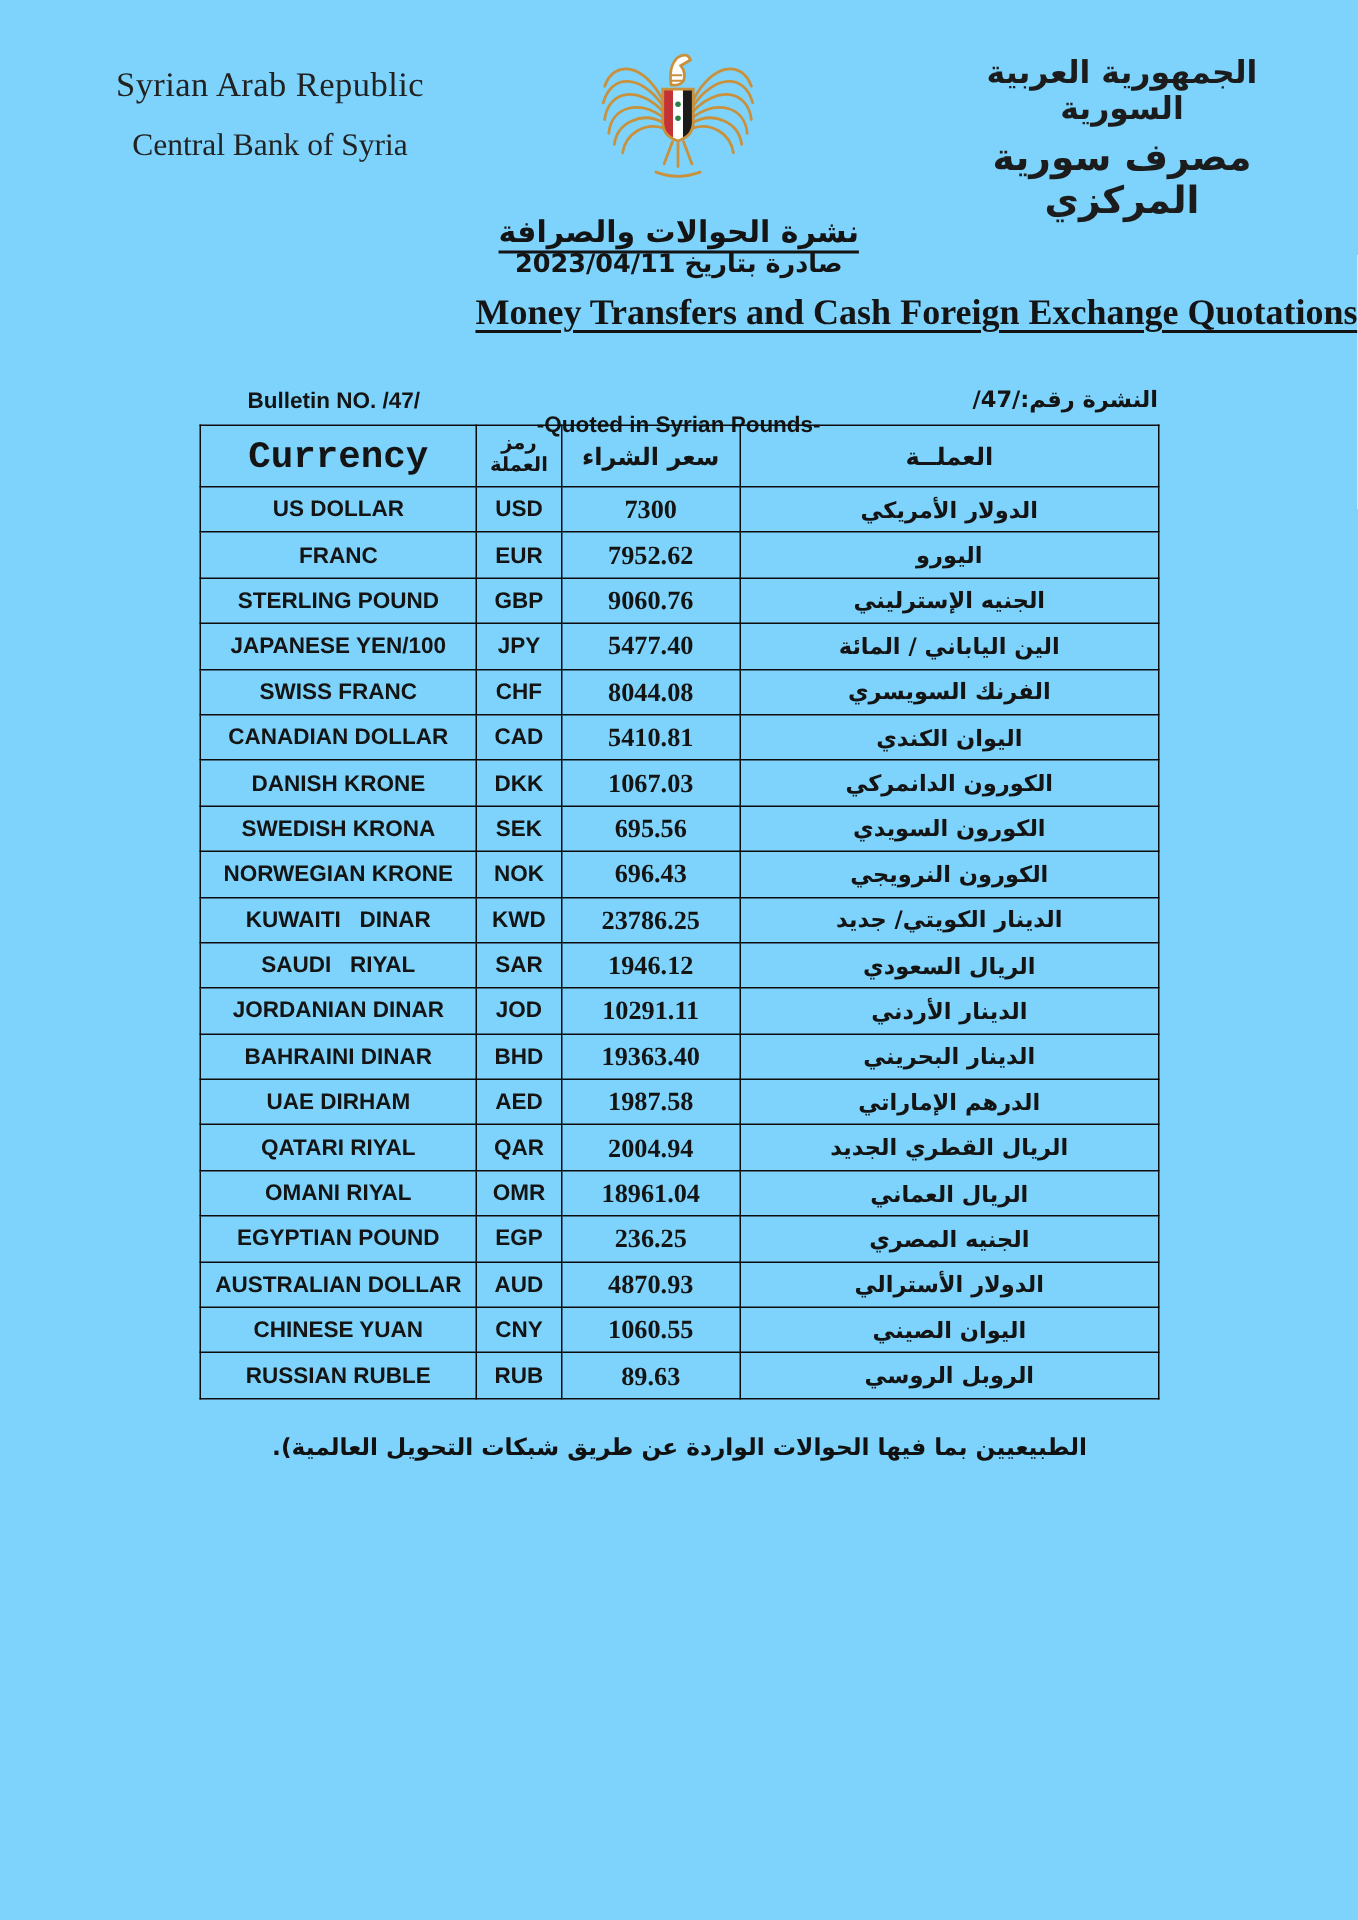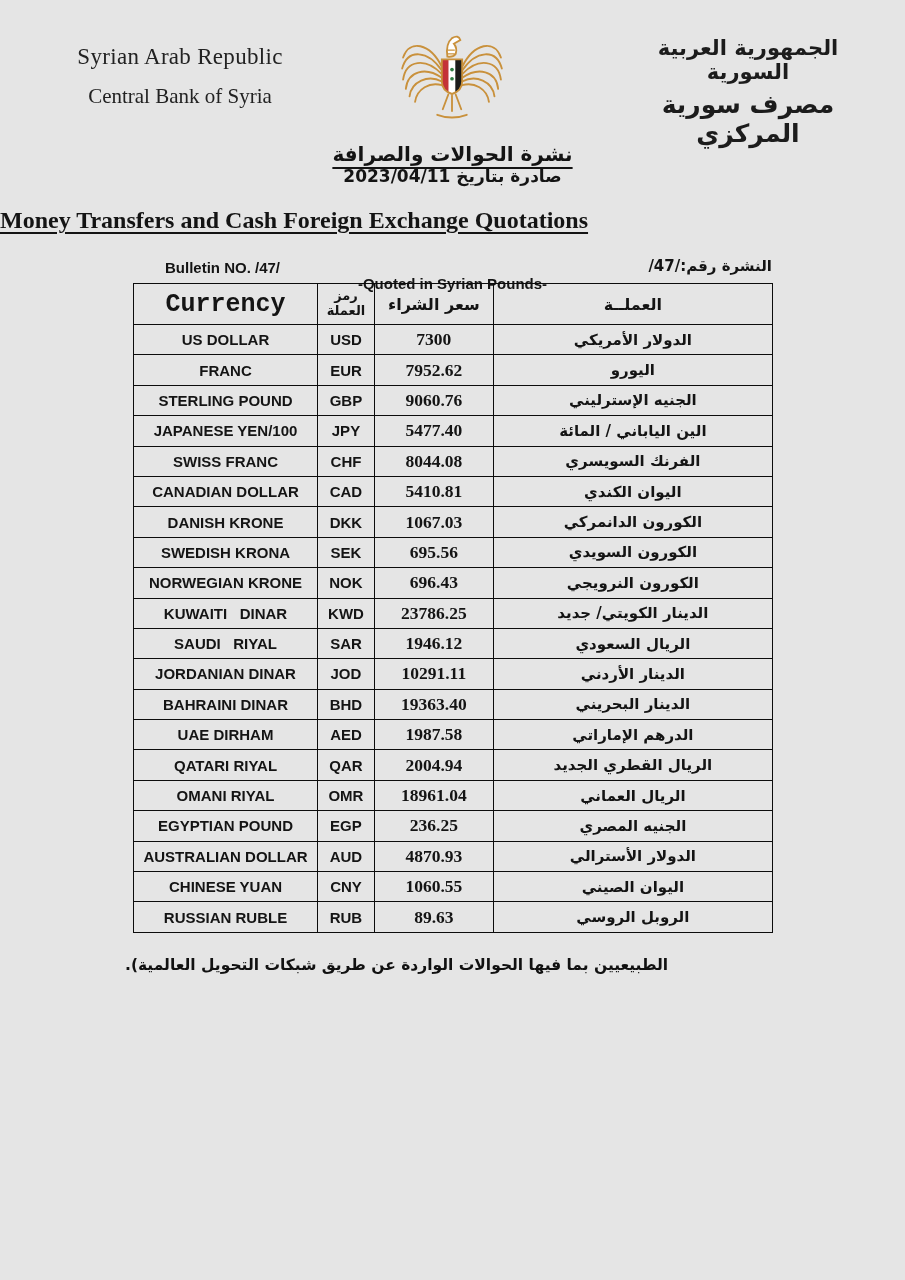--- a/index.html
+++ b/index.html
@@ -1,19 +1,19 @@
 <!DOCTYPE html>
 <html lang="en"><head>
 <meta charset="utf-8">
 <style>
   html,body{margin:0;padding:0;background:#ffffff;}
   .page{
     position:relative;
     width:905px;height:1280px;
-    background:#e5e5e5;
+    background:#7dd3fc;
     color:#141414;
     overflow:hidden;
     font-family:"Liberation Sans", sans-serif;
   }
   
   .org-en{
     position:absolute;left:58px;top:44px;width:244px;
     text-align:center;
     font-family:"Liberation Serif", serif;
     color:#222;
@@ -41,27 +41,26 @@
     text-decoration-thickness:2px;
   }
   .date-ar{
     position:absolute;left:0;top:166px;width:100%;
     text-align:center;direction:rtl;
     font-family:"DejaVu Sans", sans-serif;
     font-weight:bold;font-size:17px;
   }
   .title-en{
     position:absolute;left:0;top:196px;width:100%;
-    text-align:left;
+    text-align:right;
     font-family:"Liberation Serif", serif;
     font-weight:bold;font-size:24px;
     text-decoration:underline;
     text-underline-offset:4px;
     text-decoration-thickness:2px;
-    margin-top:11px;
   }
   .subtitle-en{
     position:absolute;left:0;top:233px;width:100%;
     text-align:center;
     font-weight:bold;font-size:15px;margin-top:42px;
   }
   .bulletin-en{
     position:absolute;left:165px;top:259px;
     font-weight:bold;font-size:15px;
   }
@@ -98,21 +97,21 @@
   td.arab{direction:rtl;font-family:"DejaVu Sans", sans-serif;font-weight:bold;font-size:15px;margin-left:36px;}
   
   .footnote{
     position:absolute;left:125px;top:950px;width:656px;
     direction:rtl;
     font-family:"DejaVu Sans", sans-serif;
     font-weight:bold;font-size:15.5px;line-height:31px;
     color:#111;
   }
   .footnote .fl1{text-align:justify;text-align-last:justify;}
-  .footnote .fl2{text-align:left;}
+  .footnote .fl2{text-align:center;}
 </style>
 </head>
 <body>
 
 <div class="page">
 
   <div class="org-en">
     <div class="l1">Syrian Arab Republic</div>
     <div class="l2">Central Bank of Syria</div>
   </div>

